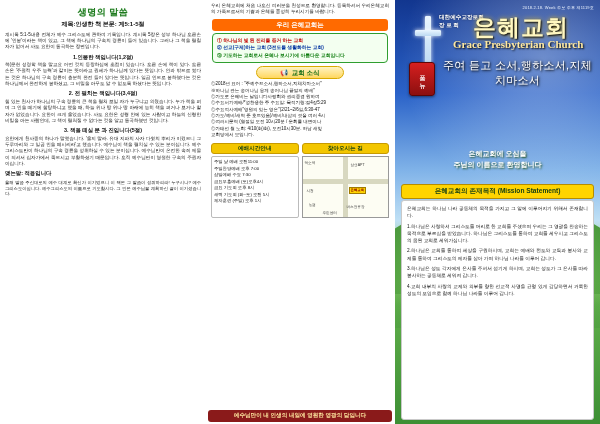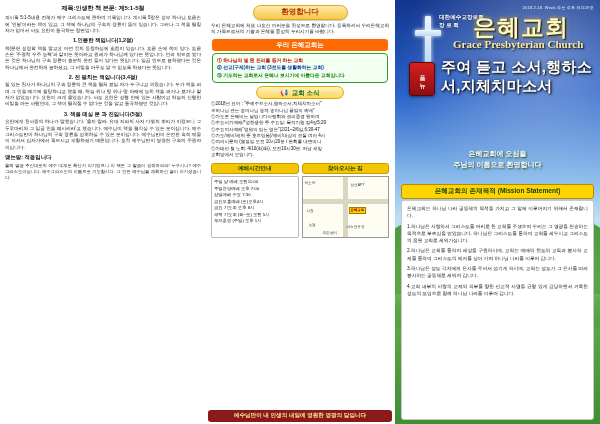--- a/index.html
+++ b/index.html
@@ -223,24 +223,25 @@
     border-radius:3px;
     color:#fff;
     font-size:6px; font-weight:bold;
     display:flex; align-items:center; justify-content:center;
     writing-mode:vertical-rl;
     letter-spacing:2px;
     box-shadow:0 1px 3px rgba(0,0,0,.5);
   }
   .verse {
     position:absolute; left:46px; top:58px; right:6px;
-    font-size:15px; font-weight:bold;
+    font-size:11px; font-weight:normal;
     color:#ffffff;
     text-shadow:1px 1px 2px #000, 0 0 4px rgba(0,0,0,.6);
     letter-spacing:.3px;
+    text-align:center;
   }
   .welcome {
     position:absolute; left:0; right:0; top:148px;
     text-align:center;
     font-size:7px; font-weight:bold;
     color:#ffffff;
     text-shadow:1px 1px 2px #1a4a12;
     line-height:1.6;
   }
   .mission-hd {
@@ -265,34 +266,34 @@
     text-align:justify;
   }
   .mission-body p { margin:0 0 3px; }
 </style>
 </head>
 <body>
 
 <div class="page">
 
   <div class="col-left">
+    <div class="sermon-title">생명의 말씀</div>
     <div class="sermon-sub">제목:인생한 책      본문: 계5:1-5절</div>
     <div class="blk">계시록 5:1-5내용 전체가 예수 그리스도에 관하여 기록입니다. 계시록 5장은 성부 하나님 오른손에 '인봉'이라는 책이 있고, 그 책에 하나님의 구속의 경륜이 들어 있습니다. 그러나 그 책을 펼칠 자가 없어서 사도 요한이 통곡하는 장면입니다.</div>
     <div class="hd hd-c">1.인봉한 책입니다(1,2절)</div>
     <div class="blk">책(문헌 성경학 책을 말고요 어떤 것의 등장하심에 초점이 있습니다. 오른 손에 책이 있다. 오른 손은 '주권적 우주 능력'과 같이는 뜻이라고 권세가 하나님께 있다는 뜻입니다. 안과 밖으로 썼다는 것은 하나님의 구속 경륜이 충분히 완전 들어 있다는 뜻입니다. 일곱 인으로 봉하였다는 것은 하나님께서 완전하게 봉하셨고, 그 비밀을 아무도 알 수 없도록 하셨다는 뜻입니다.</div>
     <div class="hd hd-c">2. 전 펼치는 책입니다(3,4절)</div>
     <div class="blk">힘 있는 천사가 하나님의 구속 경륜의 큰 책을 펼쳐 보일 자가 누구냐고 외쳤습니다. 누가 책을 펴며 그 인을 떼기에 합당하냐고 했을 때, 하늘 위나 땅 위나 땅 아래에 능히 책을 펴거나 보거나 할 자가 없었습니다. 요한이 크게 울었습니다. 사도 요한은 성령 안에 있는 사람이고 하늘의 신령한 비밀을 아는 사람인데, 그 책이 펼쳐질 수 없다는 것을 알고 통곡하였던 것입니다.</div>
     <div class="hd hd-c">3. 책을 떼실 분 과 진입니다(5절)</div>
     <div class="blk">요한에게 천사중의 하나가 말했습니다. '울지 말라. 유대 지파의 사자 다윗의 뿌리가 이겼으니 그 두루마리와 그 일곱 인을 떼시리라'고 했습니다. 예수님이 책을 펼치실 수 있는 분이십니다. 예수 그리스도만이 하나님의 구속 경륜을 성취하실 수 있는 분이십니다. 예수님만이 온전한 속죄 제물이 되셔서 십자가에서 죽으시고 부활하셨기 때문입니다. 오직 예수님만이 영원한 구속의 주권자이십니다.</div>
     <div class="hd">맺는말: 적용입니다</div>
     <div class="blk left-footer">올해 말씀 주신대로의 예수 대계로 확신가 이기었으니 이 책은 그 말씀이 성취하리라! 누구시나? 예수 그리스도이십니다. 예수그리스도의 이름으로 기도합시다. 그 인은 예수님을 계획하신 끝이 이기셨습니다.</div>
   </div>
 
   <div class="col-mid">
-    <div class="ribbon">환영합니다</div>
     <div class="mid-intro">우리 은혜교회에 처음 나오신 여러분을 천성으로 환영합니다. 등록하셔서 우리은혜교회의 가족으로서의 기쁨과 은혜를 풍성히 누리시기를 바랍니다.</div>
 
     <div class="band">우리 은혜교회는</div>
     <div class="box-green">
       <div class="l1">① 하나님의 빛 된 진리를 증거 하는 교회</div>
       <div class="l2">② 선교(구제)하는 교회 (3전도를 생활화하는 교회)</div>
       <div class="l3">③ 기도하는 교회로서 은혜나 보시기에 아름다운 교회입니다</div>
     </div>
 
     <div class="news-hd">

